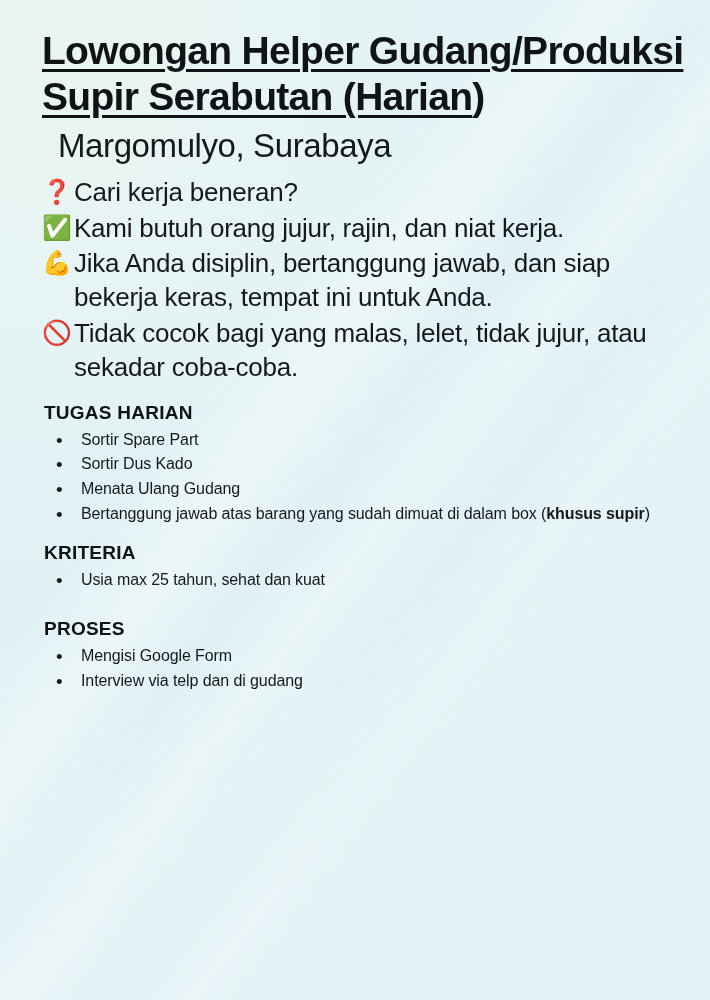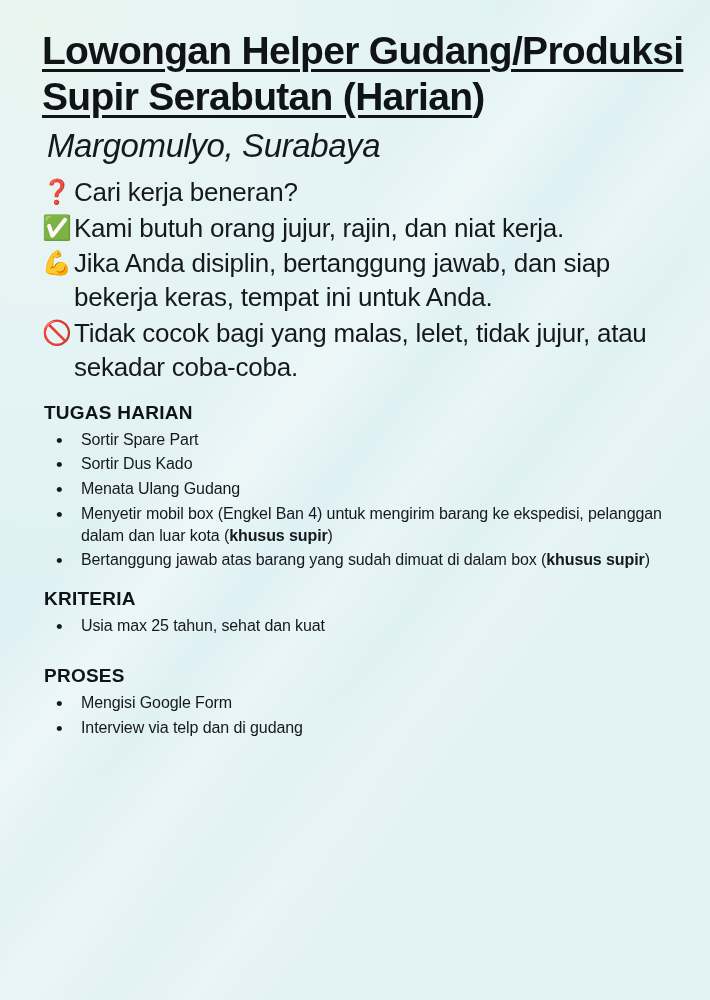--- a/index.html
+++ b/index.html
@@ -42,25 +42,24 @@
     margin: 0 0 2px 0;
     color: #101417;
   }
   .title .u {
     text-decoration: underline;
     text-decoration-thickness: 3px;
     text-underline-offset: 5px;
   }
   .subtitle {
     font-size: 33px;
-    font-style: italic;
     font-weight: 400;
     line-height: 1.2;
     letter-spacing: -0.4px;
-    margin: 7px 0 10px 5px;
+    margin: 7px 0 10px 16px;
     color: #15191c;
   }
 
   
   .intro-line {
     display: flex;
     align-items: flex-start;
     font-size: 26px;
     line-height: 1.30;
     letter-spacing: -0.25px;
@@ -149,21 +148,20 @@
         <span class="txt">Tidak cocok bagi yang malas, lelet, tidak jujur, atau sekadar coba-coba.</span>
       </div>
     </div>
 
     <div class="section">
       <div class="section-head">TUGAS HARIAN</div>
       <ul class="bullets">
         <li><span>Sortir Spare Part</span></li>
         <li><span>Sortir Dus Kado</span></li>
         <li><span>Menata Ulang Gudang</span></li>
-        <li><span>Menyetir mobil box (Engkel Ban 4) untuk mengirim barang ke ekspedisi, pelanggan dalam dan luar kota (</span><b>khusus supir</b><span>)</span></li>
         <li><span>Bertanggung jawab atas barang yang sudah dimuat di dalam box (</span><b>khusus supir</b><span>)</span></li>
       </ul>
     </div>
 
     <div class="section">
       <div class="section-head">KRITERIA</div>
       <ul class="bullets">
         <li><span>Usia max 25 tahun, sehat dan kuat</span></li>
       </ul>
     </div>

